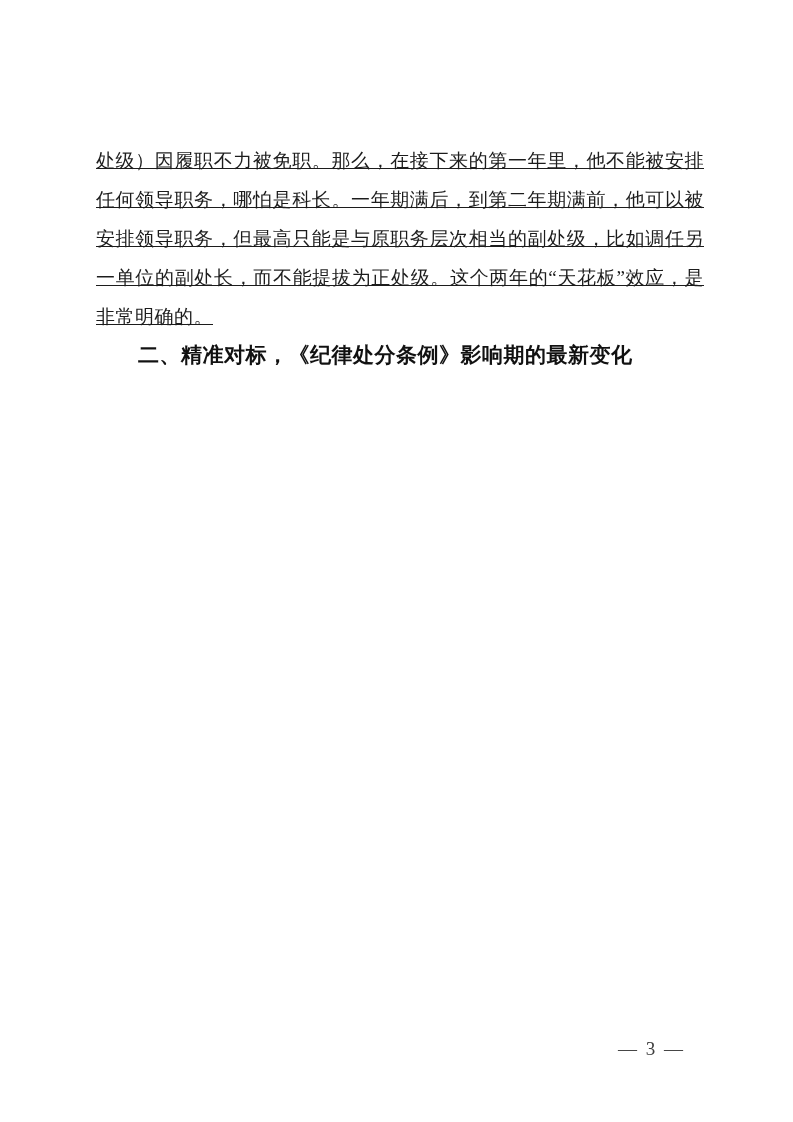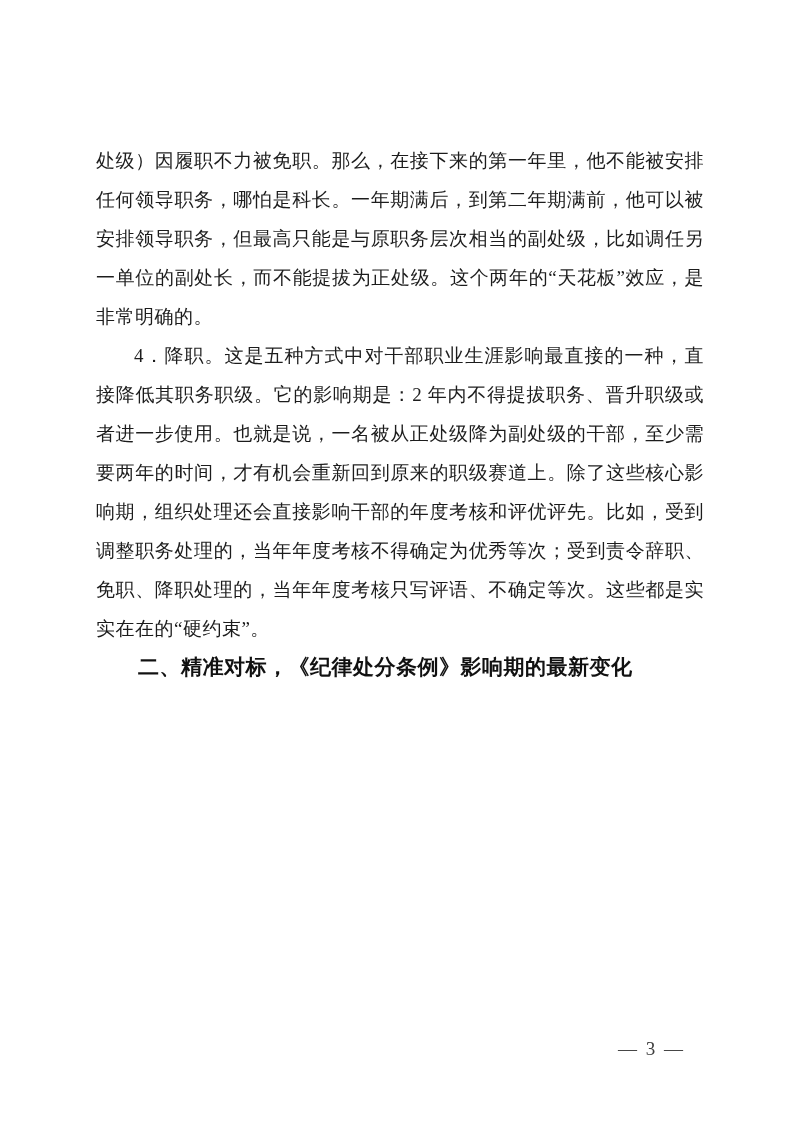--- a/index.html
+++ b/index.html
@@ -31,20 +31,21 @@
     text-justify: inter-ideograph;
     margin: 0;
     letter-spacing: 0.5px;
     word-break: break-all;
   }
   .para.indent {
     text-indent: 2em;
   }
   .para.no-indent {
     text-indent: 0;
+    text-decoration: underline;
   }
   .section-heading {
     font-family: "DejaVu Sans", "Liberation Sans", sans-serif;
     font-weight: bold;
     font-size: 21px;
     line-height: 39px;
     text-indent: 2em;
     margin: 0;
     color: #111111;
     letter-spacing: 0.5px;
@@ -58,18 +59,17 @@
     color: #3d3d3d;
     letter-spacing: 2px;
   }
 </style>
 </head>
 <body>
 
 <div class="page">
   <div class="content">
     <p class="para no-indent">处级）因履职不力被免职。那么，在接下来的第一年里，他不能被安排任何领导职务，哪怕是科长。一年期满后，到第二年期满前，他可以被安排领导职务，但最高只能是与原职务层次相当的副处级，比如调任另一单位的副处长，而不能提拔为正处级。这个两年的“天花板”效应，是非常明确的。</p>
-    <p class="para indent">4．降职。这是五种方式中对干部职业生涯影响最直接的一种，直接降低其职务职级。它的影响期是：2 年内不得提拔职务、晋升职级或者进一步使用。也就是说，一名被从正处级降为副处级的干部，至少需要两年的时间，才有机会重新回到原来的职级赛道上。除了这些核心影响期，组织处理还会直接影响干部的年度考核和评优评先。比如，受到调整职务处理的，当年年度考核不得确定为优秀等次；受到责令辞职、免职、降职处理的，当年年度考核只写评语、不确定等次。这些都是实实在在的“硬约束”。</p>
     <h2 class="section-heading">二、精准对标，《纪律处分条例》影响期的最新变化</h2>
   </div>
 
   <div class="footer">— 3 —</div>
 </div>
 
 </body></html>

